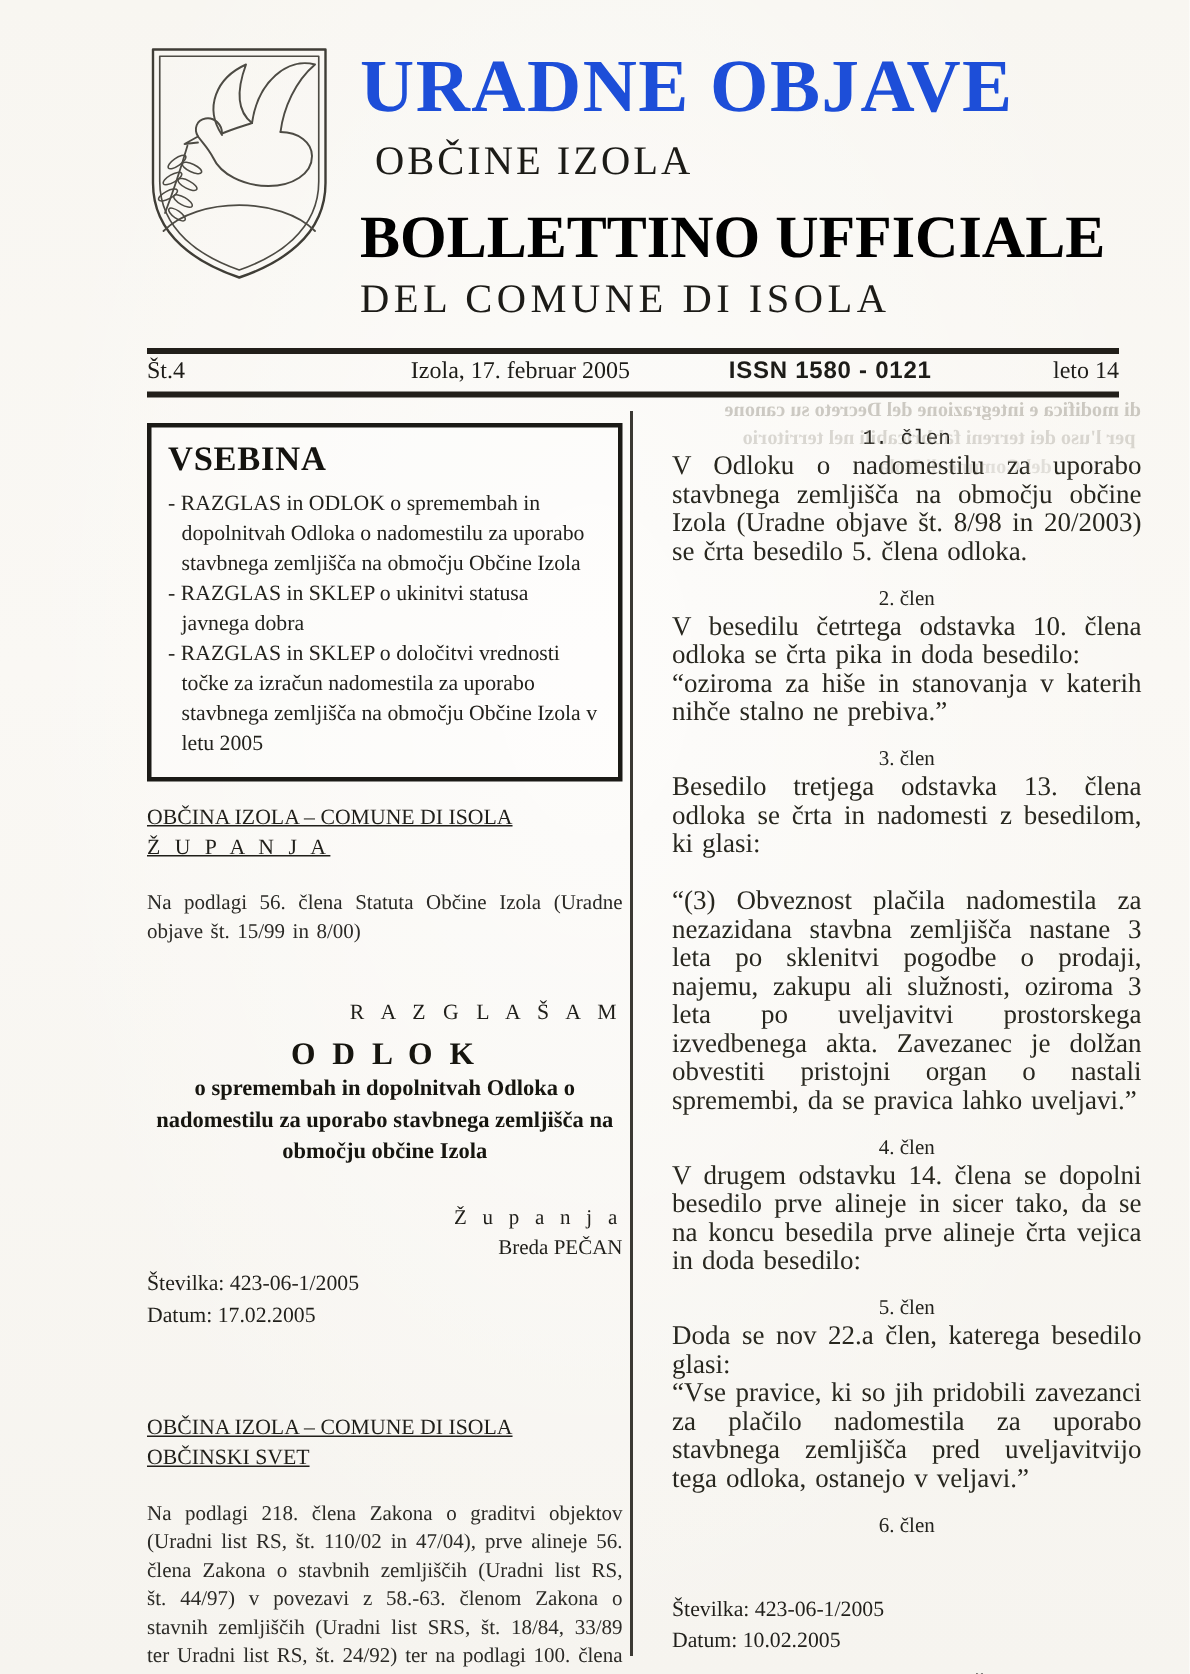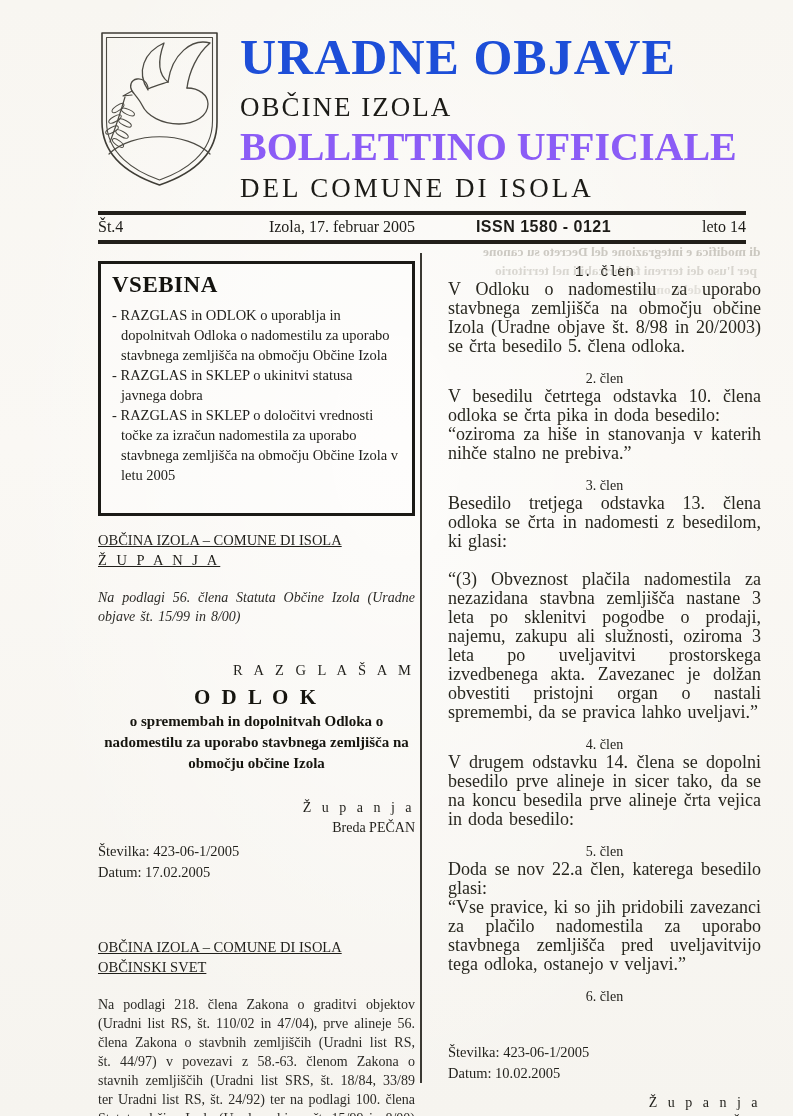--- a/index.html
+++ b/index.html
@@ -14,63 +14,62 @@
     overflow:hidden;
     position:relative;
   }
   .page { padding:30px 47px 0 98px; position:relative; }
 
   
   .masthead { display:flex; align-items:flex-start; }
   .crest { width:123px; height:158px; flex:0 0 auto; }
   .titles { margin-left:19px; margin-top:2px; }
   .t1 { font-size:50px; font-weight:bold; color:#1d4ed8; letter-spacing:1px; line-height:1.02; white-space:nowrap; }
-  .t2 { font-size:27px; color:#1c1b17; letter-spacing:2px; margin-top:9px; white-space:nowrap; }
-  .t3 { font-size:40px; font-weight:bold; color:#8b5cf6; margin-top:3px; letter-spacing:0; line-height:1.04; white-space:nowrap; }
+  .t2 { font-size:27px; color:#1c1b17; letter-spacing:2px; margin-top:9px; white-space:nowrap;margin-left:10px; }
+  .t3 { font-size:40px; font-weight:bold; color:#000000; margin-top:14px; letter-spacing:0; line-height:1.04; white-space:nowrap; }
   .t4 { font-size:27px; color:#1c1b17; letter-spacing:3px; margin-top:5px; white-space:nowrap; }
 
   
   .infobar {
-    margin-top:7px;
+    margin-top:17px;
     border-top:4px solid #221f1a;
     border-bottom:4px solid #221f1a;
     padding:3px 0 4px 0;
     display:grid;
     grid-template-columns:150px 1fr 215px 85px;
     align-items:baseline;
     font-size:16px;
     color:#1d1c18;
-    gap:10px;
   }
   .ib-issue { text-align:left; }
   .ib-date { text-align:center; }
   .ib-issn { text-align:center; font-family:"Liberation Sans","DejaVu Sans",sans-serif; font-weight:bold; font-size:16px; letter-spacing:.5px; }
   .ib-year { text-align:right; }
 
   
   .columns { margin-top:7px; display:flex; position:relative; height:879px; }
   .divider { position:absolute; left:322px; top:2px; width:2px; height:830px; background:#3b3933; }
   .col-left { width:317px; flex:0 0 auto; }
   .col-right { margin-left:33px; width:313px; flex:0 0 auto; position:relative; }
 
   
-  .toc-box { margin-top:10px; border:3px solid #1b1a16; padding:8px 11px 28px 11px; background:rgba(255,255,255,.35); }
+  .toc-box { margin-top:10px; border:3px solid #1b1a16; padding:8px 11px 12px 11px; background:rgba(255,255,255,.35); }
   .toc-title { font-size:23px; font-weight:bold; color:#14130f; letter-spacing:.5px; margin-bottom:7px; }
   .toc-item { font-size:14.5px; line-height:20px; color:#23221d; padding-left:9px; text-indent:-9px; }
 
   
   .body-p { font-size:14px; line-height:19px; text-align:justify; word-spacing:1.5px; }
   .org { margin-top:14px; font-size:14.5px; line-height:20px; color:#201f1a;text-decoration:underline; }
   .org .l2 { letter-spacing:3px; }
   .spaced { letter-spacing:4px; }
   .sig { text-align:right; font-size:14px; line-height:20px; color:#201f1a; }
   .sig .role { letter-spacing:3.5px; }
   .ref { font-size:14.5px; line-height:21px; color:#201f1a; }
 
-  .mt18 { margin-top:18px;font-style:italic; } .mt24 { margin-top:24px; } .mt36 { margin-top:36px;text-align:right; }
+  .mt18 { margin-top:18px; } .mt24 { margin-top:24px; } .mt36 { margin-top:36px;text-align:right; }
 
   .decree1 { margin-top:6px; text-align:center; }
   .odlok-word { font-size:21px; font-weight:bold; letter-spacing:3px; color:#16150f; }
   .decree1-sub { font-size:15px; font-weight:bold; line-height:21px; color:#16150f; margin-top:1px; }
 
   .org2 { margin-top:54px; }
   .legal2 { margin-top:18px; }
 
   
   .art-head { text-align:center; font-size:14px; margin-top:15px; color:#23221d; }
@@ -135,21 +134,21 @@
   </div>
 
   <div class="columns">
     <div class="divider"></div>
 
     <div class="col-left">
 
       <div class="toc-box">
         <div class="toc-title">VSEBINA</div>
         <div>
-            <div class="toc-item">- RAZGLAS in ODLOK o uporablja in dopolnitvah Odloka o nadomestilu za uporabo stavbnega zemljišča na območju Občine Izola</div>
+            <div class="toc-item">- RAZGLAS in ODLOK o spremembah in dopolnitvah Odloka o nadomestilu za uporabo stavbnega zemljišča na območju Občine Izola</div>
             <div class="toc-item">- RAZGLAS in SKLEP o ukinitvi statusa javnega dobra</div>
             <div class="toc-item">- RAZGLAS in SKLEP o določitvi vrednosti točke za izračun nadomestila za uporabo stavbnega zemljišča na območju Občine Izola v letu 2005</div>
           </div>
       </div>
 
       <div class="org">
         <div>OBČINA IZOLA – COMUNE DI ISOLA</div>
         <div class="l2">Ž U P A N J A</div>
       </div>
 

